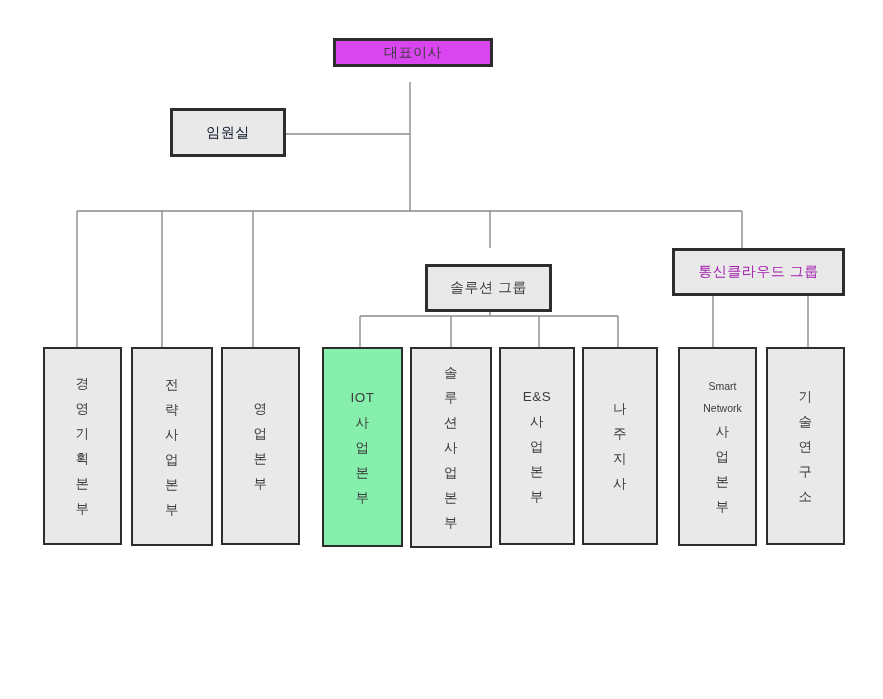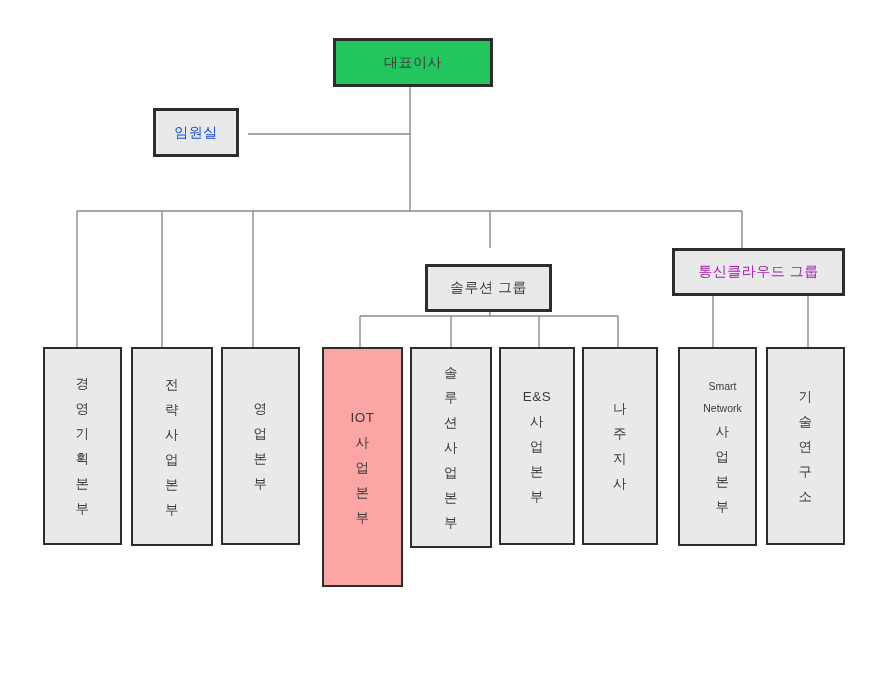--- a/index.html
+++ b/index.html
@@ -67,24 +67,24 @@
       <line x1="490" y1="296" x2="490" y2="316" stroke="#8a8a8a" stroke-width="1.4"></line>
       <line x1="360" y1="316" x2="618" y2="316" stroke="#8a8a8a" stroke-width="1.4"></line>
       <line x1="360" y1="316" x2="360" y2="347" stroke="#8a8a8a" stroke-width="1.4"></line>
       <line x1="451" y1="316" x2="451" y2="347" stroke="#8a8a8a" stroke-width="1.4"></line>
       <line x1="539" y1="316" x2="539" y2="347" stroke="#8a8a8a" stroke-width="1.4"></line>
       <line x1="618" y1="316" x2="618" y2="347" stroke="#8a8a8a" stroke-width="1.4"></line>
       <line x1="713" y1="296" x2="713" y2="347" stroke="#8a8a8a" stroke-width="1.4"></line>
       <line x1="808" y1="296" x2="808" y2="347" stroke="#8a8a8a" stroke-width="1.4"></line>
     </svg>
   <div>
-      <div class="node header" style="left: 333px; top: 38px; width: 160px; height: 49px; background: #22c55e; border-color: rgb(45, 45, 45); color: rgb(59, 59, 59);">
+      <div class="node header" style="left: 333px; top: 38px; width: 160px; height: 29px; background: #d946ef; border-color: rgb(45, 45, 45); color: rgb(59, 59, 59);">
         <div class="ln small">대표이사</div>
       </div>
-      <div class="node header" style="left: 153px; top: 108px; width: 86px; height: 49px; background: rgb(233, 233, 233); border-color: rgb(45, 45, 45); color: #1d4ed8;">
+      <div class="node header" style="left: 170px; top: 108px; width: 116px; height: 49px; background: rgb(233, 233, 233); border-color: rgb(45, 45, 45); color: #0f172a;">
         <div class="ln">임원실</div>
       </div>
       <div class="node header" style="left: 425px; top: 264px; width: 127px; height: 48px; background: rgb(233, 233, 233); border-color: rgb(45, 45, 45); color: rgb(59, 59, 59);">
         <div class="ln small">솔루션 그룹</div>
       </div>
       <div class="node header" style="left: 672px; top: 248px; width: 173px; height: 48px; background: rgb(233, 233, 233); border-color: rgb(45, 45, 45); color: #a21caf;">
         <div class="ln small">통신클라우드 그룹</div>
       </div>
       <div class="node leaf" style="left: 43px; top: 347px; width: 79px; height: 198px; background: rgb(233, 233, 233); border-color: rgb(45, 45, 45); color: rgb(59, 59, 59);">
         <div class="ln">경</div>
@@ -101,21 +101,21 @@
         <div class="ln">업</div>
         <div class="ln">본</div>
         <div class="ln">부</div>
       </div>
       <div class="node leaf" style="left: 221px; top: 347px; width: 79px; height: 198px; background: rgb(233, 233, 233); border-color: rgb(45, 45, 45); color: rgb(59, 59, 59);">
         <div class="ln">영</div>
         <div class="ln">업</div>
         <div class="ln">본</div>
         <div class="ln">부</div>
       </div>
-      <div class="node leaf" style="left: 322px; top: 347px; width: 81px; height: 240px; background: #fca5a5; border-color: rgb(45, 45, 45); color: rgb(59, 59, 59);">
+      <div class="node leaf" style="left: 322px; top: 347px; width: 81px; height: 200px; background: #86efac; border-color: rgb(45, 45, 45); color: rgb(59, 59, 59);">
         <div class="ln">IOT</div>
         <div class="ln">사</div>
         <div class="ln">업</div>
         <div class="ln">본</div>
         <div class="ln">부</div>
       </div>
       <div class="node leaf" style="left: 410px; top: 347px; width: 82px; height: 201px; background: rgb(233, 233, 233); border-color: rgb(45, 45, 45); color: rgb(59, 59, 59);">
         <div class="ln">솔</div>
         <div class="ln">루</div>
         <div class="ln">션</div>

